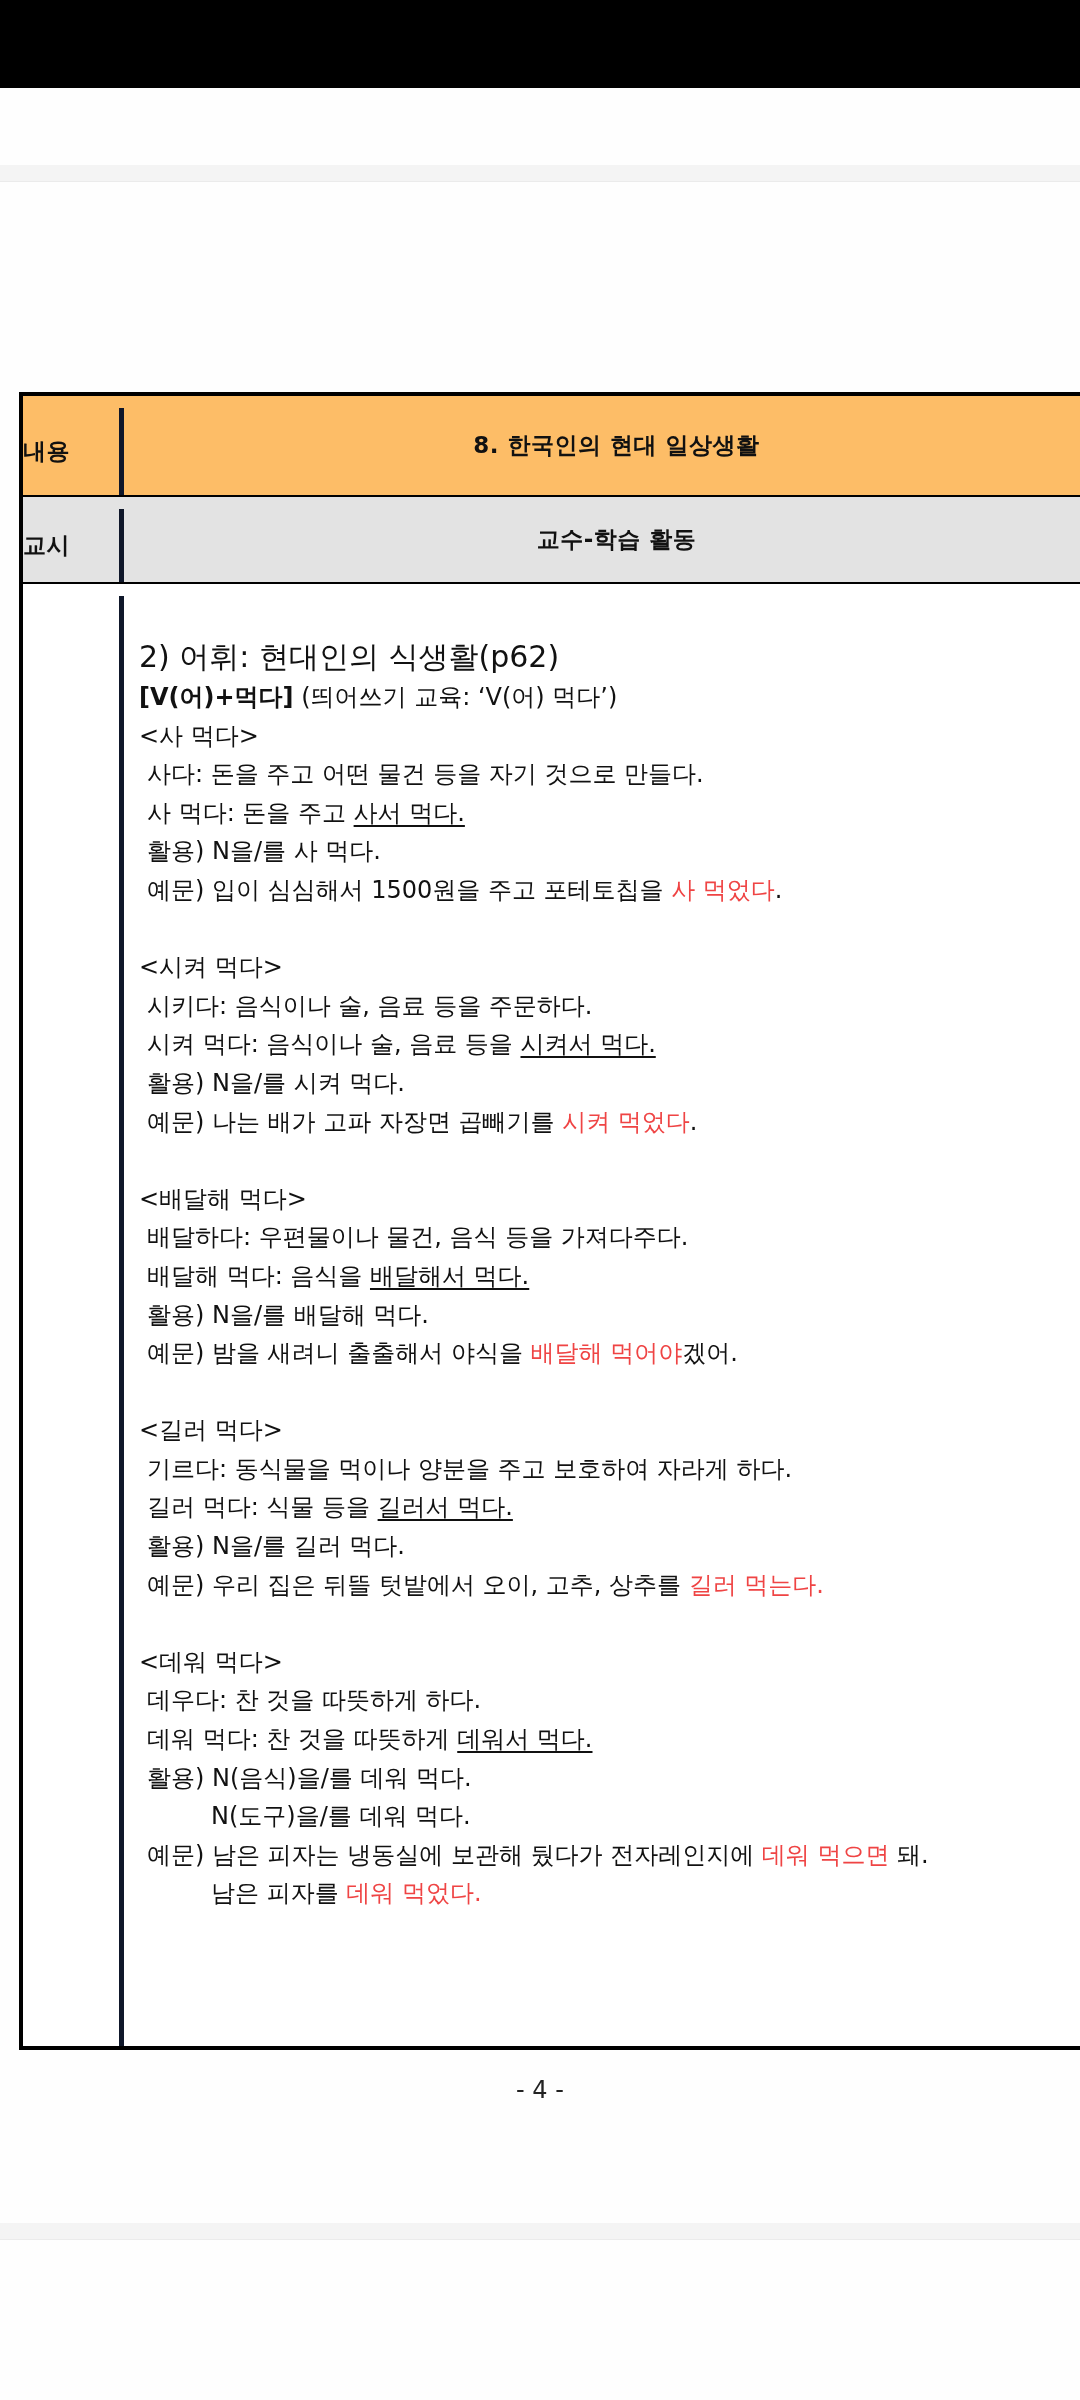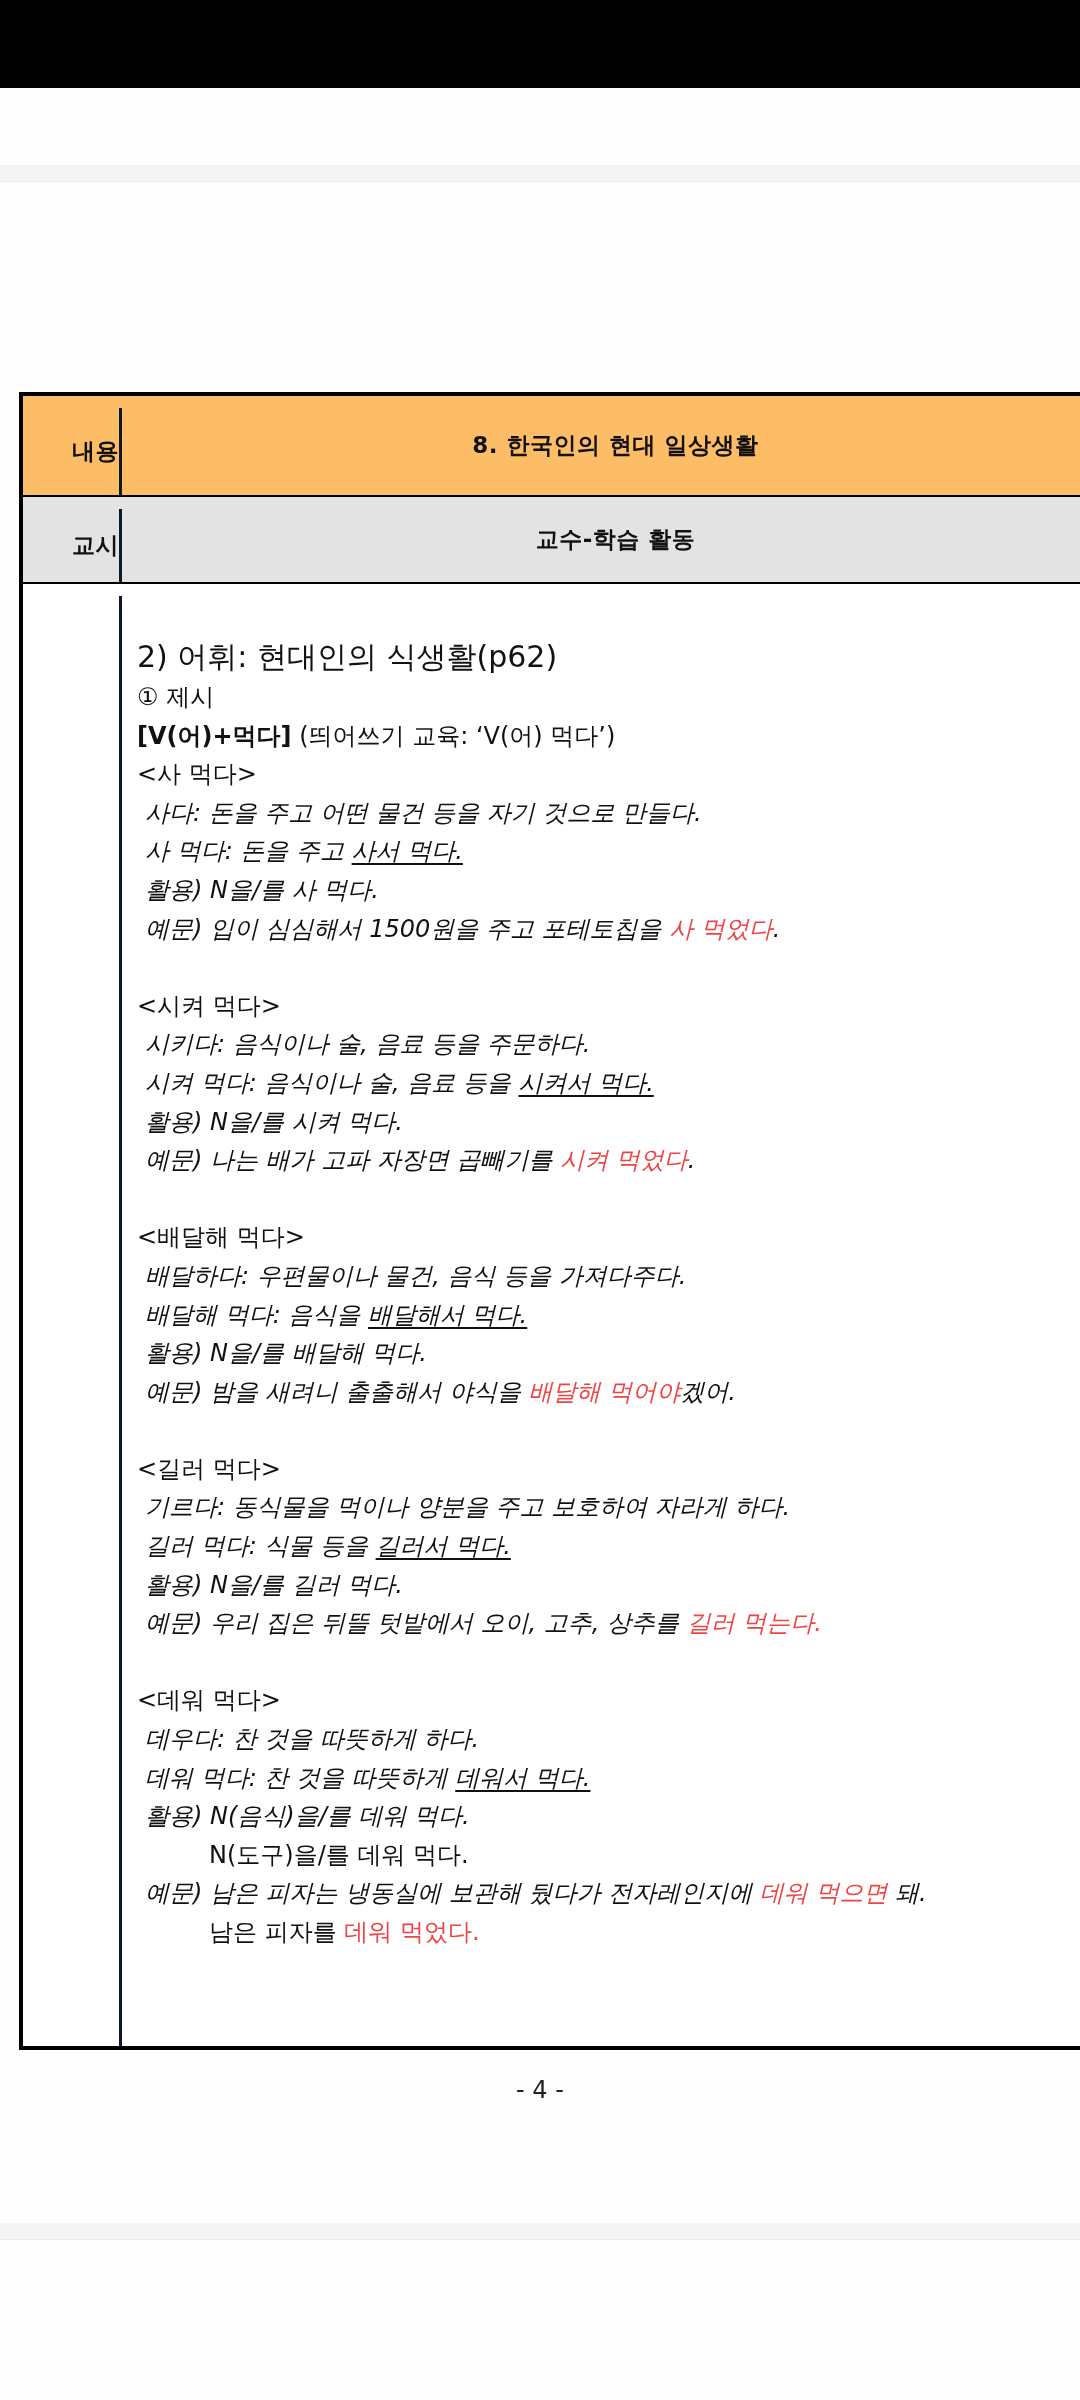--- a/index.html
+++ b/index.html
@@ -13,38 +13,38 @@
     .page-gap { position: absolute; left: 0; width: 1080px; height: 16px; background: #f4f4f4; border-bottom: 1px solid #ebebeb; }
     .page-gap.top { top: 165px; }
     .page-gap.bottom { top: 2223px; }
 
     .doc-table {
       position: absolute; left: 19px; top: 392px; width: 1100px;
       border-top: 4px solid #000; border-left: 4px solid #000; border-bottom: 4px solid #000;
     }
     .row { display: flex; border-bottom: 2px solid #000; }
     .row:last-child { border-bottom: none; }
-    .cell-left { width: 96px; border-right: 3px solid #0f172a; display: flex; align-items: center; justify-content: flex-end; margin-top: 12px; }
+    .cell-left { width: 96px; border-right: 5px solid #0f172a; display: flex; align-items: center; justify-content: flex-start; margin-top: 12px; }
     .cell-right { flex: 1; display: flex; align-items: center; justify-content: center; }
     .row.header { height: 99px; background: #fdbd67; }
     .row.sub { height: 85px; background: #e3e3e3; }
     .row.body { height: 1462px; background: #fff; }
     .row.body .cell-left { align-items: stretch; }
     .row.body .cell-right { align-items: flex-start; justify-content: flex-start; }
     .hdr-text { font-size: 23px; font-weight: bold; color: #111; letter-spacing: 0.5px; }
     .hdr-text.center { margin-left: -14px; }
 
     .content { padding-top: 52px; padding-left: 15px; font-size: 24px; line-height: 38.6px; color: #111; }
     .line { white-space: pre; height: 38.6px; }
     .line.big { font-size: 30px; height: 42px; line-height: 42px; }
     .line.gap { height: 38.6px; }
     .line .b { font-weight: bold; }
     .line .u { text-decoration: underline; text-underline-offset: 4px; margin-top: 40px; }
     .line .red { color: #ef4444; }
-    .indent1 { padding-left: 8px; font-style: italic; }
+    .indent1 { padding-left: 8px; }
     .indent2 { padding-left: 72px; }
 
     .page-number { position: absolute; top: 2076px; left: 0; width: 1080px; text-align: center; font-size: 24px; color: #222; }
   </style>
 </head>
 <body>
 
 <div class="status-bar"></div>
 <div class="page-gap top"></div>
 
@@ -63,21 +63,20 @@
     </div>
     <div class="cell-right">
       <span class="hdr-text center">교수-학습 활동</span>
     </div>
   </div>
   <div class="row body">
     <div class="cell-left"></div>
     <div class="cell-right">
       <div class="content">
         <div class="line big">2) 어휘: 현대인의 식생활(p62)</div>
-        <div class="line">① 제시</div>
         <div class="line"><span class="b">[V(어)+먹다]</span><span> (띄어쓰기 교육: ‘V(어) 먹다’)</span></div>
 
         <div>
           <div class="line">&lt;사 먹다&gt;</div>
           <div class="line indent1">사다: 돈을 주고 어떤 물건 등을 자기 것으로 만들다.</div>
           <div class="line indent1"><span>사 먹다: 돈을 주고 </span><span class="u">사서 먹다.</span></div>
           <div class="line indent1">활용) N을/를 사 먹다.</div>
           <div class="line indent1"><span>예문) 입이 심심해서 1500원을 주고 포테토칩을 </span><span class="red">사 먹었다</span><span>.</span></div>
           <div class="line gap"></div>
         </div>

